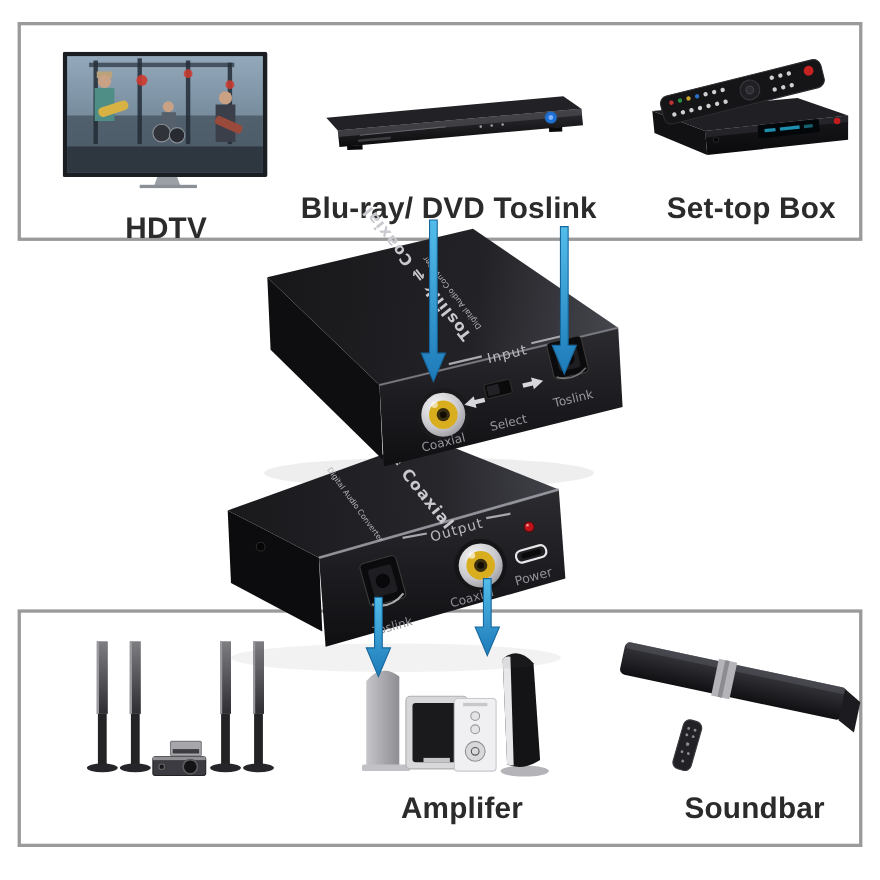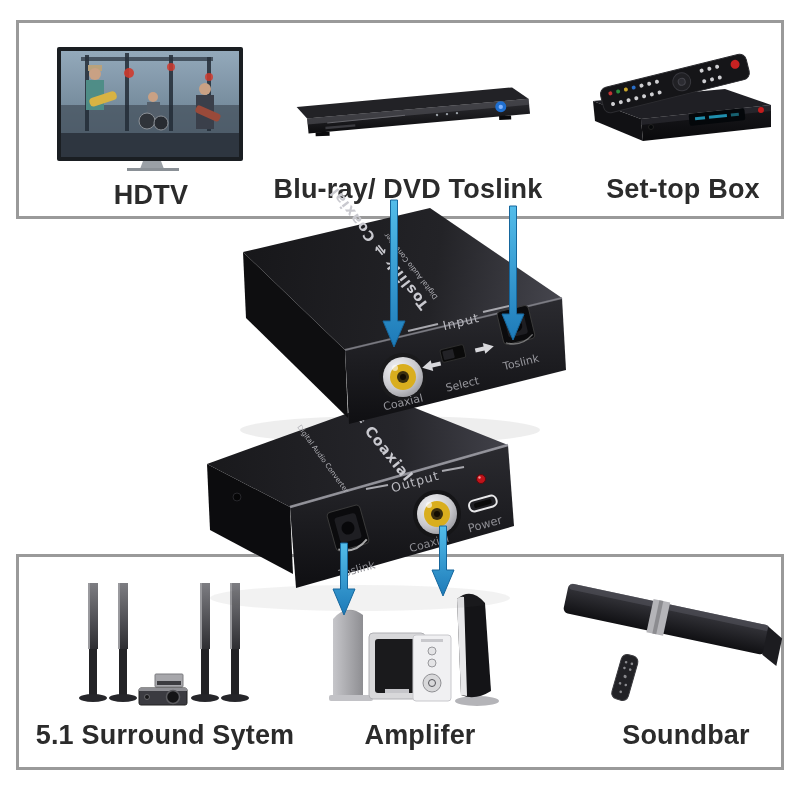--- a/index.html
+++ b/index.html
@@ -124,21 +124,21 @@
         <circle cx="104" cy="7" r="2"></circle>
           <circle cx="112" cy="7" r="2"></circle>
           <circle cx="120" cy="7" r="2"></circle>
         <circle cx="104" cy="18" r="2"></circle>
           <circle cx="112" cy="18" r="2"></circle>
           <circle cx="120" cy="18" r="2"></circle>
       </g>
     </g>
   </svg>
 
-  <div class="dev-label" style="left:132px;top:157px">HDTV</div>
+  <div class="dev-label" style="left:132px;top:169px">HDTV</div>
   <div class="dev-label" style="left:389px;top:151px">Blu-ray/ DVD Toslink</div>
   <div class="dev-label" style="left:664px;top:151px">Set-top Box</div>
 </div>
 
 <div class="region" id="region-bottom">
 
   <svg class="dev-img" style="left:52px;top:20px" width="190" height="134" viewBox="0 0 190 134">
     <defs>
       <linearGradient id="colG" x1="0" y1="0" x2="0" y2="1">
         <stop offset="0" stop-color="#7d7d82"></stop>
@@ -232,21 +232,20 @@
         <circle cx="5.5" cy="14" r="1.3"></circle>
           <circle cx="11.5" cy="14" r="1.3"></circle>
         <circle cx="8.5" cy="22" r="1.6"></circle>
         <circle cx="5.5" cy="30" r="1.3"></circle>
           <circle cx="11.5" cy="30" r="1.3"></circle>
         <circle cx="8.5" cy="38" r="1.3"></circle>
       </g>
     </g>
   </svg>
 
-  <div class="dev-label" style="left:146px;top:163px">5.1 Surround Sytem</div>
   <div class="dev-label" style="left:401px;top:163px">Amplifer</div>
   <div class="dev-label" style="left:667px;top:163px">Soundbar</div>
 </div>
 
 <svg id="converter-layer" viewBox="0 0 800 800">
   <defs>
     <linearGradient id="arrowG" x1="0" y1="0" x2="0" y2="1">
       <stop offset="0" stop-color="#53bdea"></stop>
         <stop offset="1" stop-color="#1d7ab8"></stop>
     </linearGradient>

